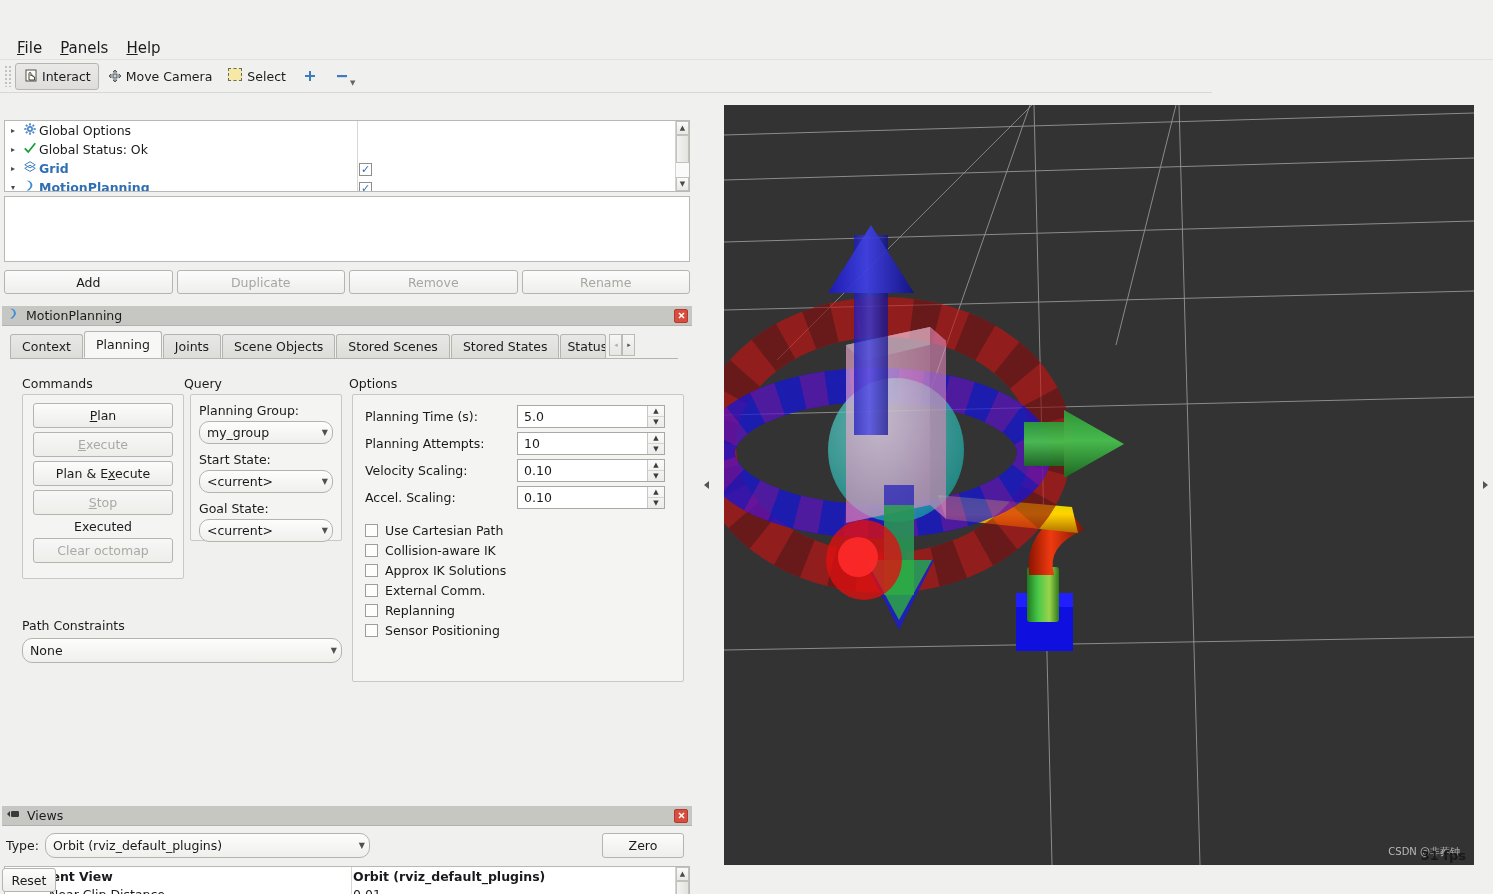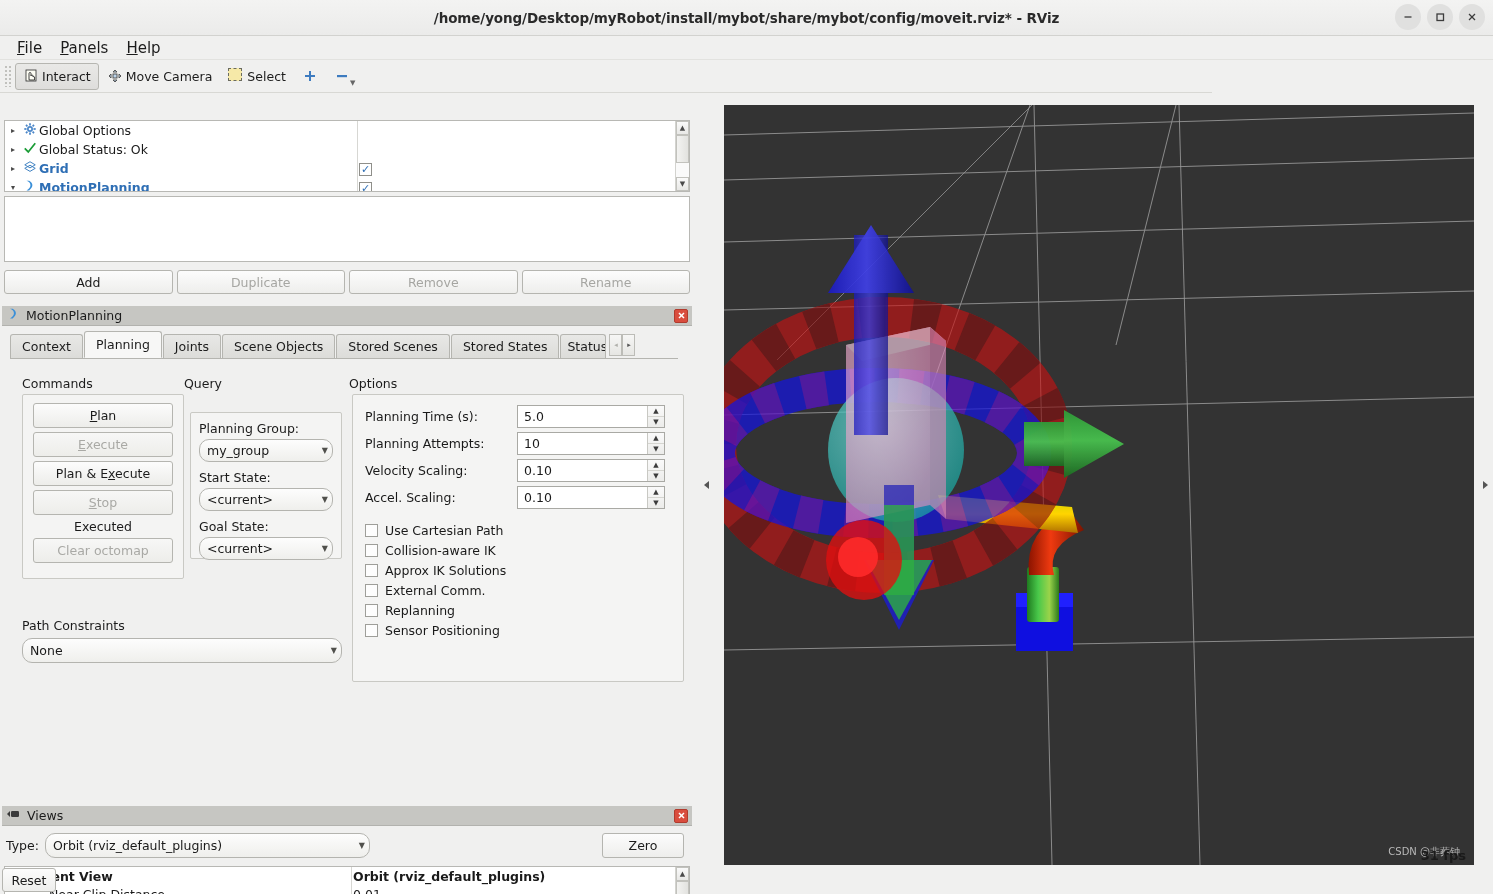--- a/index.html
+++ b/index.html
@@ -239,41 +239,20 @@
     border:1px solid #b5b5b0; border-radius:3px;
     background: linear-gradient(to bottom,#fcfcfc,#eeeeec);
     font-size:12.5px; display:flex;align-items:center;justify-content:center; cursor:default;
   }
 </style>
 </head>
 <body>
 
 <div id="app">
 
-  <div class="titlebar">
-    <div class="titlebar-text">/home/yong/Desktop/myRobot/install/mybot/share/mybot/config/moveit.rviz* - RViz</div>
-    <div class="wbtns">
-      <div class="wbtn">
-        <svg width="12" height="12" viewBox="0 0 12 12">
-            <line x1="2.5" y1="6" x2="9.5" y2="6" stroke="#3c3c3c" stroke-width="1.3"></line>
-          </svg>
-      </div>
-      <div class="wbtn">
-        <svg width="12" height="12" viewBox="0 0 12 12">
-            <rect x="3" y="3" width="6.5" height="6.5" fill="none" stroke="#3c3c3c" stroke-width="1.3"></rect>
-          </svg>
-      </div>
-      <div class="wbtn">
-        <svg width="12" height="12" viewBox="0 0 12 12">
-            <line x1="3" y1="3" x2="9" y2="9" stroke="#3c3c3c" stroke-width="1.3"></line>
-            <line x1="9" y1="3" x2="3" y2="9" stroke="#3c3c3c" stroke-width="1.3"></line>
-          </svg>
-      </div>
-    </div>
-  </div>
 
   <div class="menubar">
     <div class="menuitem"><u>F</u><span>ile</span></div>
     <div class="menuitem"><u>P</u><span>anels</span></div>
     <div class="menuitem"><u>H</u><span>elp</span></div>
   </div>
 
   <div class="toolbar">
     <div class="tb-grip"></div>
     <div class="tbtn checked">
@@ -454,21 +433,21 @@
         <div class="pbtn">
             <span>Plan &amp; E<u>x</u>ecute</span>
           </div>
         <div class="pbtn disabled">
             <span><u>S</u>top</span>
           </div>
         <div class="statline">Executed</div>
         <div class="pbtn disabled">Clear octomap</div>
       </div>
 
-      <div class="gbox" style="position:absolute; left:188px; top:106px; width:152px; height:147px; padding:8px 8px;">
+      <div class="gbox" style="position:absolute; left:188px; top:88px; width:152px; height:147px; padding:8px 8px;">
         <div class="flabel">Planning Group:</div>
         <div class="combo" style="margin-bottom:8px;">
           <span class="cval">my_group</span>
           <span class="carr">▼</span>
         </div>
         <div class="flabel">Start State:</div>
         <div class="combo" style="margin-bottom:8px;">
           <span class="cval">&lt;current&gt;</span>
           <span class="carr">▼</span>
         </div>

